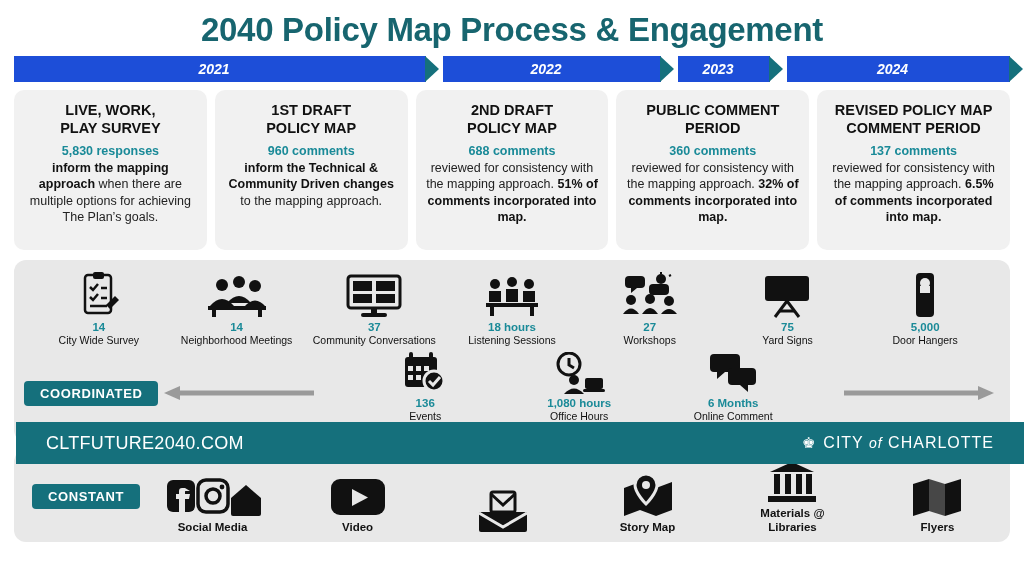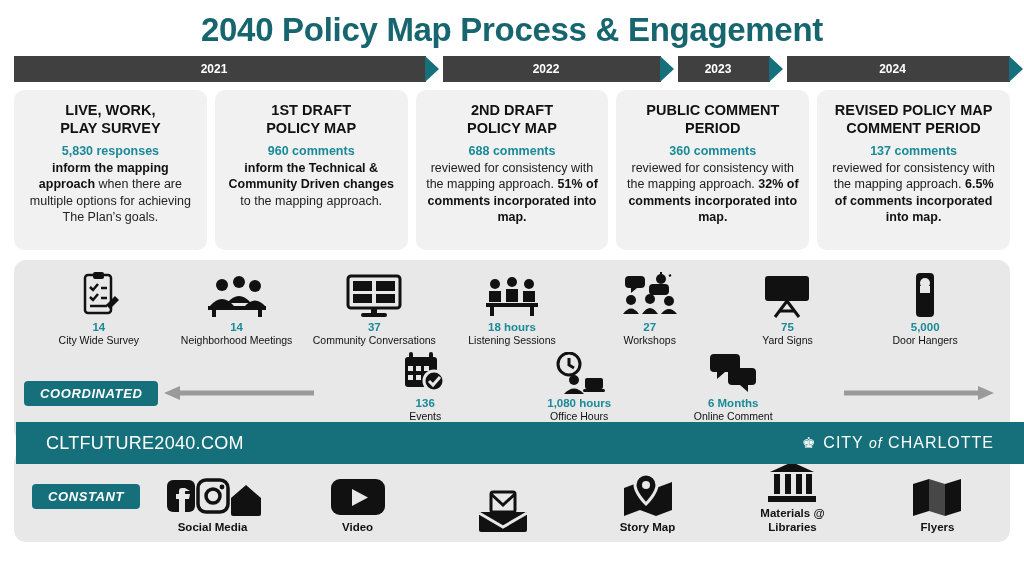--- a/index.html
+++ b/index.html
@@ -35,28 +35,29 @@
   
   .timeline {
     margin: 8px 14px 0 14px;
     height: 26px;
     display: flex;
     align-items: stretch;
     gap: 3px;
   }
   .tl-seg {
     position: relative;
-    background: #404040;
+    background: #1d4ed8;
     color: #ffffff;
     font-weight: bold;
-    font-size: 12px;
+    font-size: 14px;
     display: flex;
     align-items: center;
     justify-content: center;
     padding-right: 12px;
+    font-style: italic;
   }
   .tl-seg::after {
     content: "";
     position: absolute;
     right: -13px;
     top: 0;
     width: 0;
     height: 0;
     border-top: 13px solid transparent;
     border-bottom: 13px solid transparent;
@@ -153,21 +154,20 @@
   .pill {
     background: #15707c;
     color: #ffffff;
     font-weight: bold;
     font-size: 13px;
     letter-spacing: 0.6px;
     padding: 5px 16px;
     border-radius: 4px;
     align-self: center;
     white-space: nowrap;
-    font-style: italic;
   }
   .arrow-line {
     flex: 0 0 150px;
     align-self: center;
     display: flex;
     align-items: center;
     margin: 0 6px;
   }
   .arrow-line svg { display: block; }
   .mid-icons {

